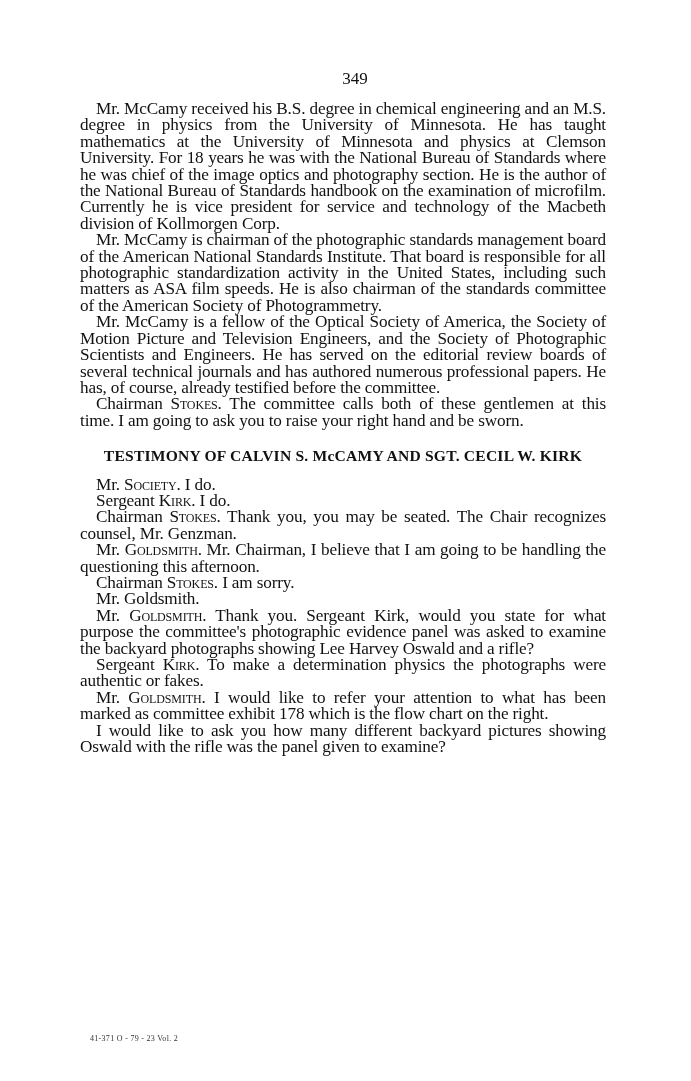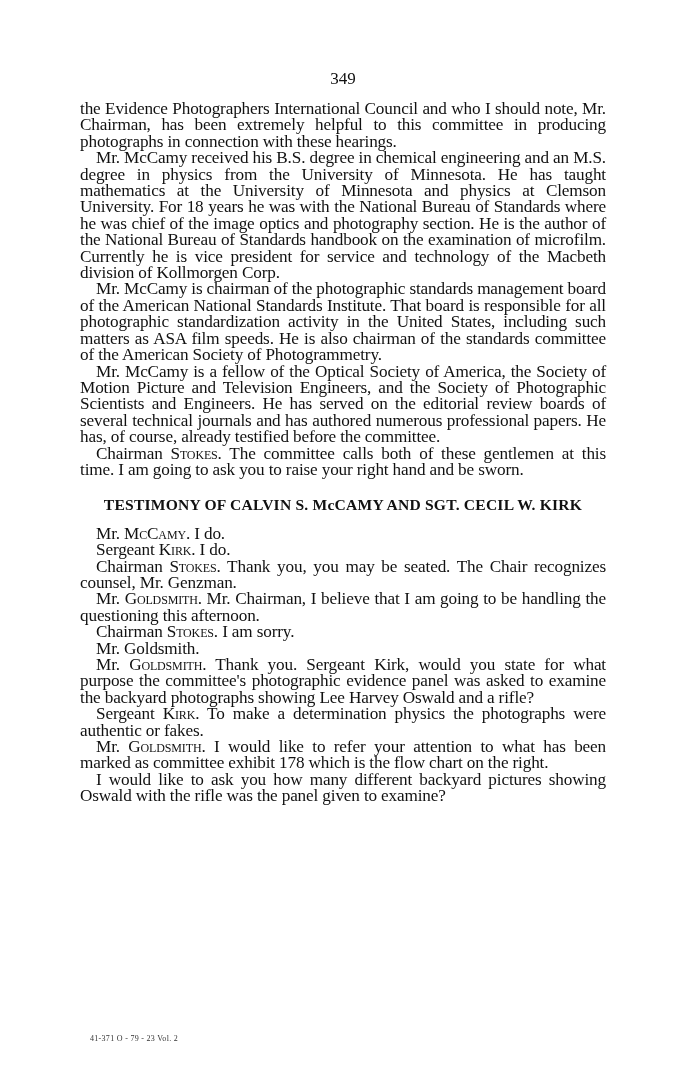--- a/index.html
+++ b/index.html
@@ -5,21 +5,21 @@
   html, body { margin: 0; padding: 0; background: #ffffff; }
   body { width: 691px; height: 1081px; position: relative; overflow: hidden; }
   .page {
     position: absolute; left: 80px; top: 0; width: 526px;
     font-family: "Liberation Serif", "DejaVu Serif", serif;
     color: #111111;
     font-size: 17.2px;
     line-height: 16.4px;
   }
   .page-number {
-    position: absolute; left: 0; width: 526px; top: 70px;
+    position: absolute; left: 12px; width: 526px; top: 70px;
     text-align: center; font-size: 17px; line-height: 18px;
   }
   .body-text { position: absolute; top: 101px; left: 0; width: 526px; }
   .para {
     margin: 0; text-align: justify; text-indent: 16px;
     letter-spacing: -0.15px; word-spacing: 0px;
   }
   .para.no-indent { text-indent: 0; }
   .sc { font-variant: small-caps; }
   .heading {
@@ -32,29 +32,28 @@
     font-size: 8px; color: #333333; letter-spacing: 0.3px;
   }
 </style>
 </head>
 <body>
 
 <div class="page">
   <div class="page-number">349</div>
 
   <div class="body-text">
-    <p class="para no-indent">the Evidence Photographers International Council and who I should note, Mr. Chairman, has been extremely helpful to this committee in producing photographs in connection with these hear­ings.</p>
     <p class="para">Mr. McCamy received his B.S. degree in chemical engineering and an M.S. degree in physics from the University of Minnesota. He has taught mathematics at the University of Minnesota and physics at Clemson University. For 18 years he was with the Na­tional Bureau of Standards where he was chief of the image optics and photography section. He is the author of the National Bureau of Standards handbook on the examination of microfilm. Currently he is vice president for service and technology of the Macbeth division of Kollmorgen Corp.</p>
     <p class="para">Mr. McCamy is chairman of the photographic standards manage­ment board of the American National Standards Institute. That board is responsible for all photographic standardization activity in the United States, including such matters as ASA film speeds. He is also chairman of the standards committee of the American Soci­ety of Photogrammetry.</p>
     <p class="para">Mr. McCamy is a fellow of the Optical Society of America, the Society of Motion Picture and Television Engineers, and the Soci­ety of Photographic Scientists and Engineers. He has served on the editorial review boards of several technical journals and has auth­ored numerous professional papers. He has, of course, already testi­fied before the committee.</p>
     <p class="para"><span>Chairman </span><span class="sc">Stokes</span><span>. The committee calls both of these gentlemen at this time. I am going to ask you to raise your right hand and be sworn.</span></p>
 
     <div class="heading">TESTIMONY OF CALVIN S. McCAMY AND SGT. CECIL W. KIRK</div>
 
-    <p class="para"><span>Mr. </span><span class="sc">McCamy</span><span>. I do.</span></p>
+    <p class="para"><span>Mr. </span><span class="sc">Society</span><span>. I do.</span></p>
     <p class="para"><span>Sergeant </span><span class="sc">Kirk</span><span>. I do.</span></p>
     <p class="para"><span>Chairman </span><span class="sc">Stokes</span><span>. Thank you, you may be seated. The Chair recognizes counsel, Mr. Genzman.</span></p>
     <p class="para"><span>Mr. </span><span class="sc">Goldsmith</span><span>. Mr. Chairman, I believe that I am going to be handling the questioning this afternoon.</span></p>
     <p class="para"><span>Chairman </span><span class="sc">Stokes</span><span>. I am sorry.</span></p>
     <p class="para"><span></span><span class="sc"></span><span>Mr. Goldsmith.</span></p>
     <p class="para"><span>Mr. </span><span class="sc">Goldsmith</span><span>. Thank you. Sergeant Kirk, would you state for what purpose the committee's photographic evidence panel was asked to examine the backyard photographs showing Lee Harvey Oswald and a rifle?</span></p>
     <p class="para"><span>Sergeant </span><span class="sc">Kirk</span><span>. To make a determination physics the photo­graphs were authentic or fakes.</span></p>
     <p class="para"><span>Mr. </span><span class="sc">Goldsmith</span><span>. I would like to refer your attention to what has been marked as committee exhibit 178 which is the flow chart on the right.</span></p>
     <p class="para"><span></span><span class="sc"></span><span>I would like to ask you how many different backyard pictures showing Oswald with the rifle was the panel given to examine?</span></p>
   </div>

